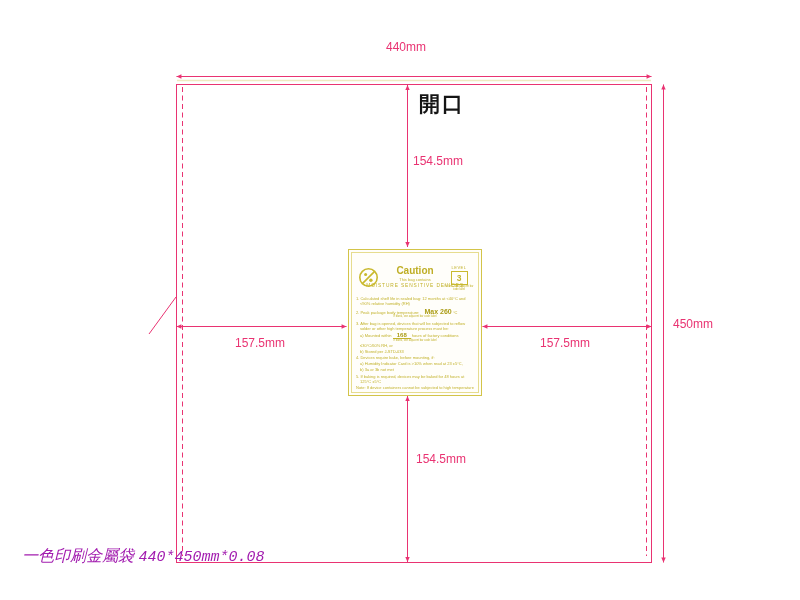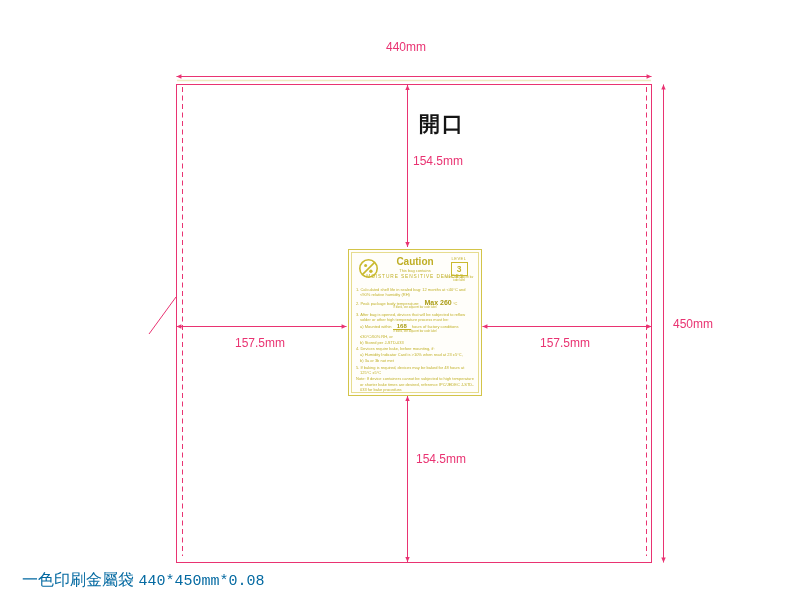--- a/index.html
+++ b/index.html
@@ -1,33 +1,33 @@
 <!DOCTYPE html>
 <html><head>
 <meta charset="utf-8">
 <style>
   html,body{margin:0;padding:0;background:#ffffff;}
   body{width:800px;height:600px;font-family:"Liberation Sans",sans-serif;}
   .canvas{position:relative;width:800px;height:600px;overflow:hidden;background:#fff;}
   svg.overlay{position:absolute;left:0;top:0;}
   .dim-text{position:absolute;color:#e93372;font-size:12px;white-space:nowrap;}
   .cjk-bold{position:absolute;color:#151515;font-weight:700;white-space:nowrap;}
-  .opening{left:419px;top:90px;font-size:21px;letter-spacing:2px;margin-top:20px;}
+  .opening{left:419px;top:90px;font-size:21px;letter-spacing:2px;}
   .side-seal{left:60px;top:330px;font-size:20px;}
-  .product-title{position:absolute;left:22px;top:570px;color:#0369a1;font-size:16px;white-space:nowrap;}
+  .product-title{position:absolute;left:22px;top:546px;color:#a21caf;font-size:16px;white-space:nowrap;font-style:italic;}
   .product-title .spec{font-family:"Liberation Mono",monospace;font-size:15px;}
 
   
   .msd-label{position:absolute;left:348px;top:249px;width:134px;height:147px;
     border:1px solid #d3c449;background:#fffefa;box-sizing:border-box;overflow:hidden;}
   .msd-inner{position:absolute;left:2px;top:2px;right:2px;bottom:2px;
     border:1px solid #e6dc8e;padding:2px 4px;box-sizing:border-box;color:#c2b22b;overflow:hidden;}
   .msd-header{position:relative;height:29px;}
   .msd-icon{position:absolute;left:2px;top:2px;}
-  .msd-title{text-align:center;font-size:10px;font-weight:700;color:#bfae25;margin-top:1px;}
+  .msd-title{text-align:center;font-size:10px;font-weight:700;color:#bfae25;margin-top:10px;}
   .msd-sub{text-align:center;font-size:4px;margin-top:0.5px;}
   .msd-heading{text-align:center;font-size:4.8px;letter-spacing:0.9px;margin-top:1px;}
   .msd-level{position:absolute;right:0;top:0;width:30px;text-align:center;}
   .msd-level .cap{font-size:4px;letter-spacing:0.5px;}
   .msd-level .box{width:15px;height:12px;border:1px solid #c9b92e;margin:1px auto 0;
     font-size:8.5px;font-weight:700;line-height:12px;}
   .msd-level .note{font-size:2.6px;margin-top:1px;line-height:1.1;}
   .msd-body{font-size:4px;line-height:1.3;}
   .msd-item{margin-top:1.5px;padding-left:4px;text-indent:-4px;}
   .msd-subitem{margin-top:0.5px;margin-left:4px;}

